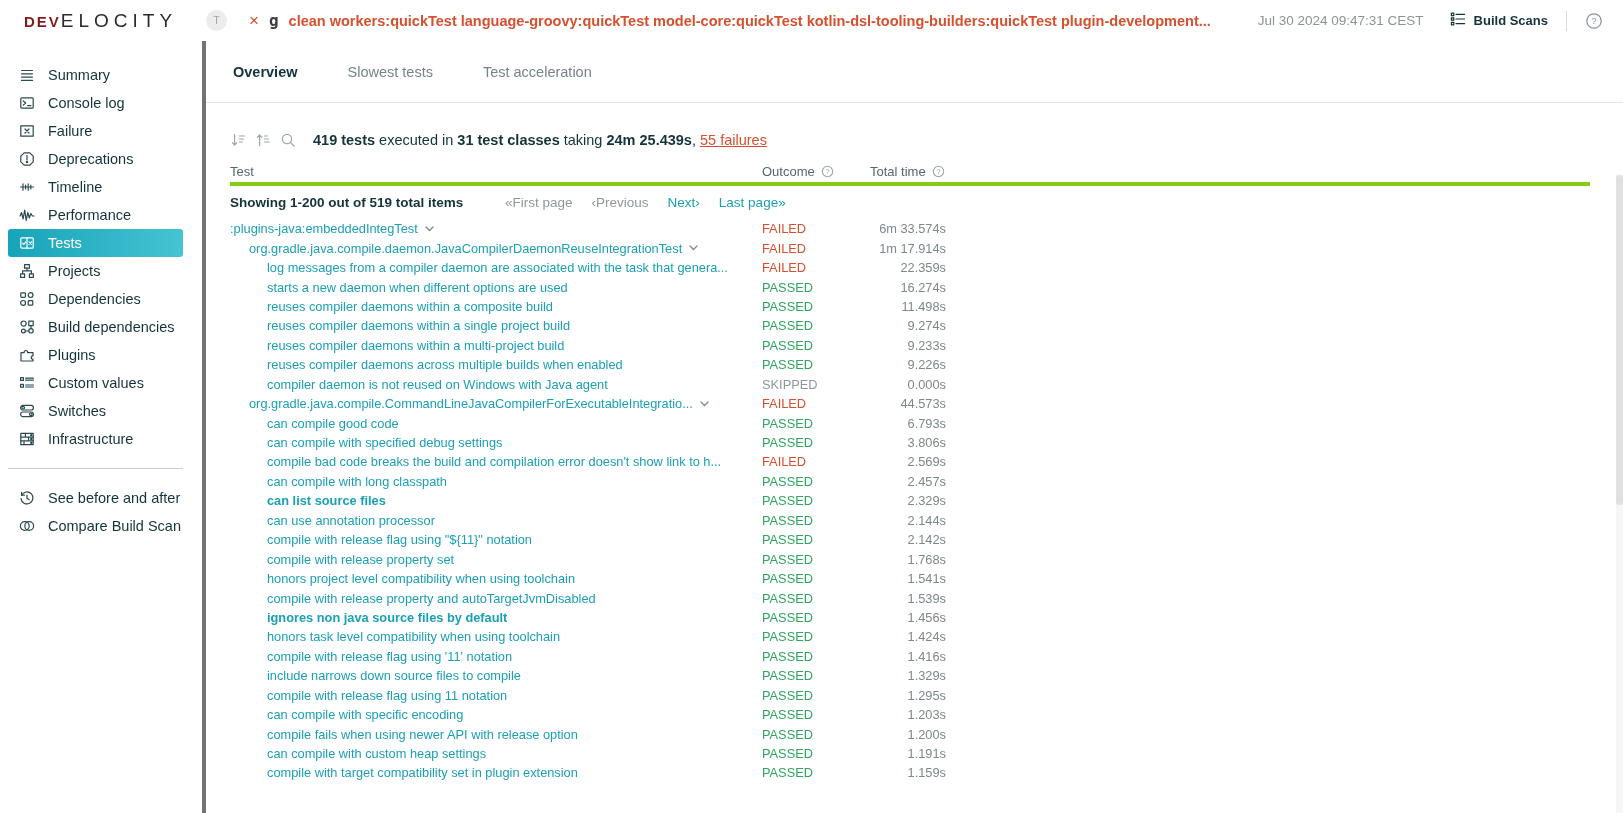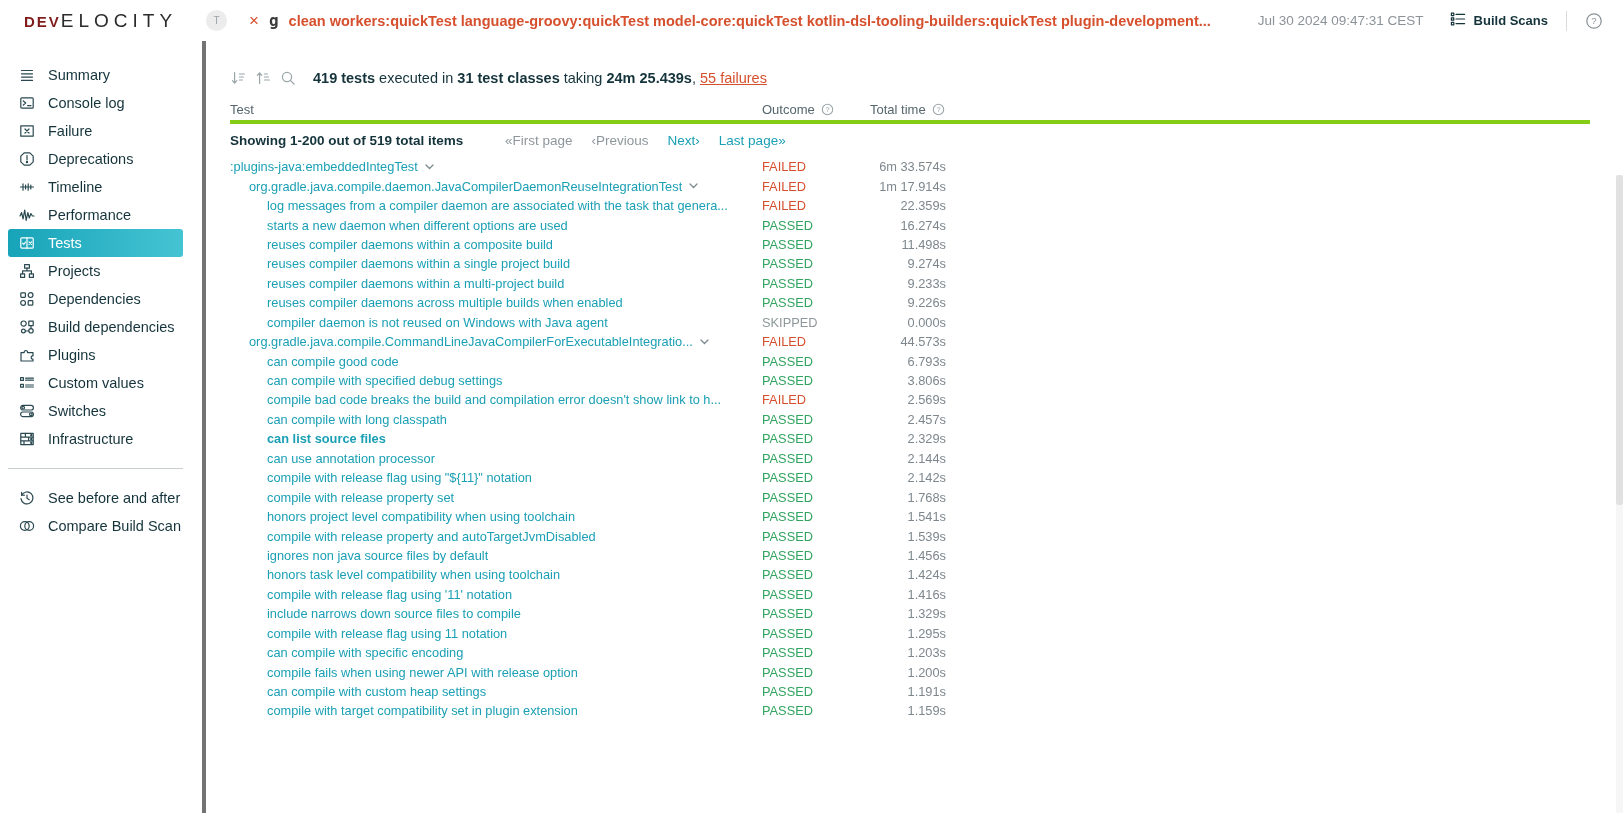--- a/index.html
+++ b/index.html
@@ -268,20 +268,25 @@
               <circle cx="5.8" cy="8" r="4.4"></circle>
               <circle cx="10.2" cy="8" r="4.4"></circle>
             </svg>
           </span>
           <span>Compare Build Scan</span>
         </div>
       </div>
   </div>
 
   <div class="main">
+    <div class="tabbar" id="tabbar">
+        <div class="tab active">Overview</div>
+        <div class="tab">Slowest tests</div>
+        <div class="tab">Test acceleration</div>
+      </div>
 
     <div class="content">
       <div class="toolbar">
         <span class="tool">
             <svg width="16" height="16" viewBox="0 0 16 16" fill="none" stroke="currentColor" stroke-width="1.2" stroke-linecap="round" stroke-linejoin="round">
               <path d="M4.6 2.5v10.5M4.6 13l-2.2-2.4M4.6 13l2.2-2.4M9.4 4h5M9.4 7h4M9.4 10h3"></path>
             </svg>
           </span>
         <span class="tool">
             <svg width="16" height="16" viewBox="0 0 16 16" fill="none" stroke="currentColor" stroke-width="1.2" stroke-linecap="round" stroke-linejoin="round">
@@ -500,21 +505,21 @@
           </div>
           <div class="trow grid-cols">
             <div class="name" style="padding-left: 37px;">
               <a>compile with release property and autoTargetJvmDisabled</a>
             </div>
             <div class="outcome PASSED">PASSED</div>
             <div class="time">1.539s</div>
             <div></div>
           </div>
           <div class="trow grid-cols">
-            <div class="name" style="padding-left: 37px;">
+            <div class="name" style="padding-left: 37px; font-weight: bold;">
               <a>ignores non java source files by default</a>
             </div>
             <div class="outcome PASSED">PASSED</div>
             <div class="time">1.456s</div>
             <div></div>
           </div>
           <div class="trow grid-cols">
             <div class="name" style="padding-left: 37px;">
               <a>honors task level compatibility when using toolchain</a>
             </div>

